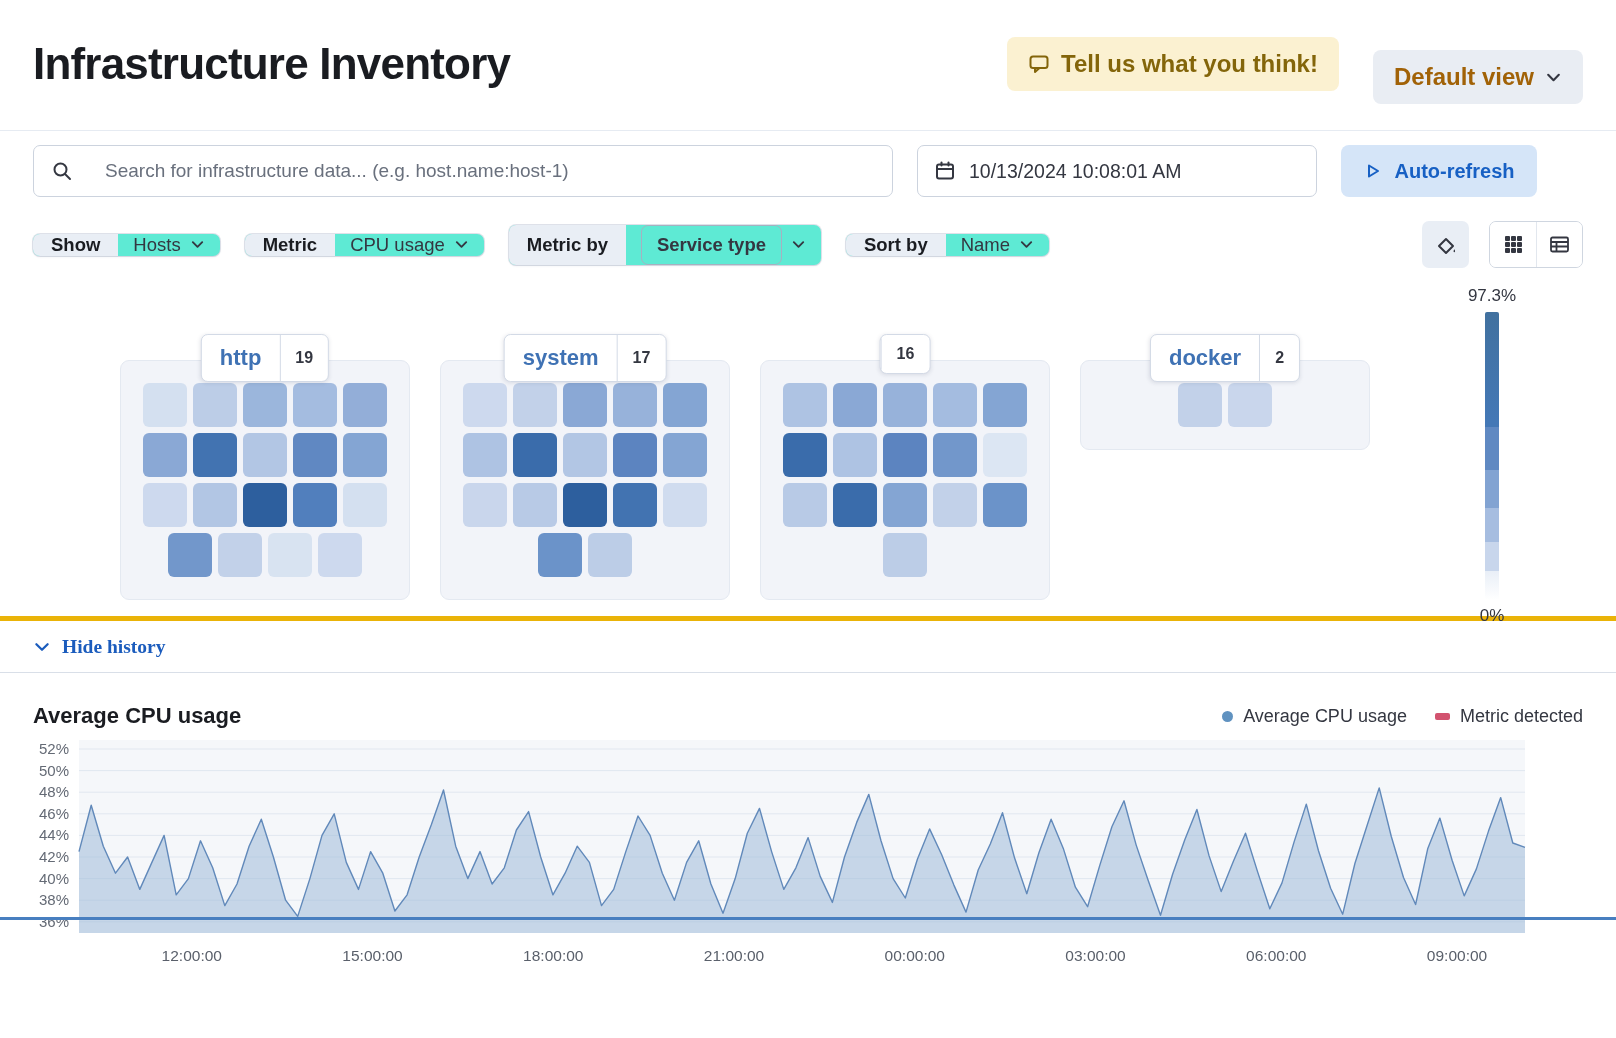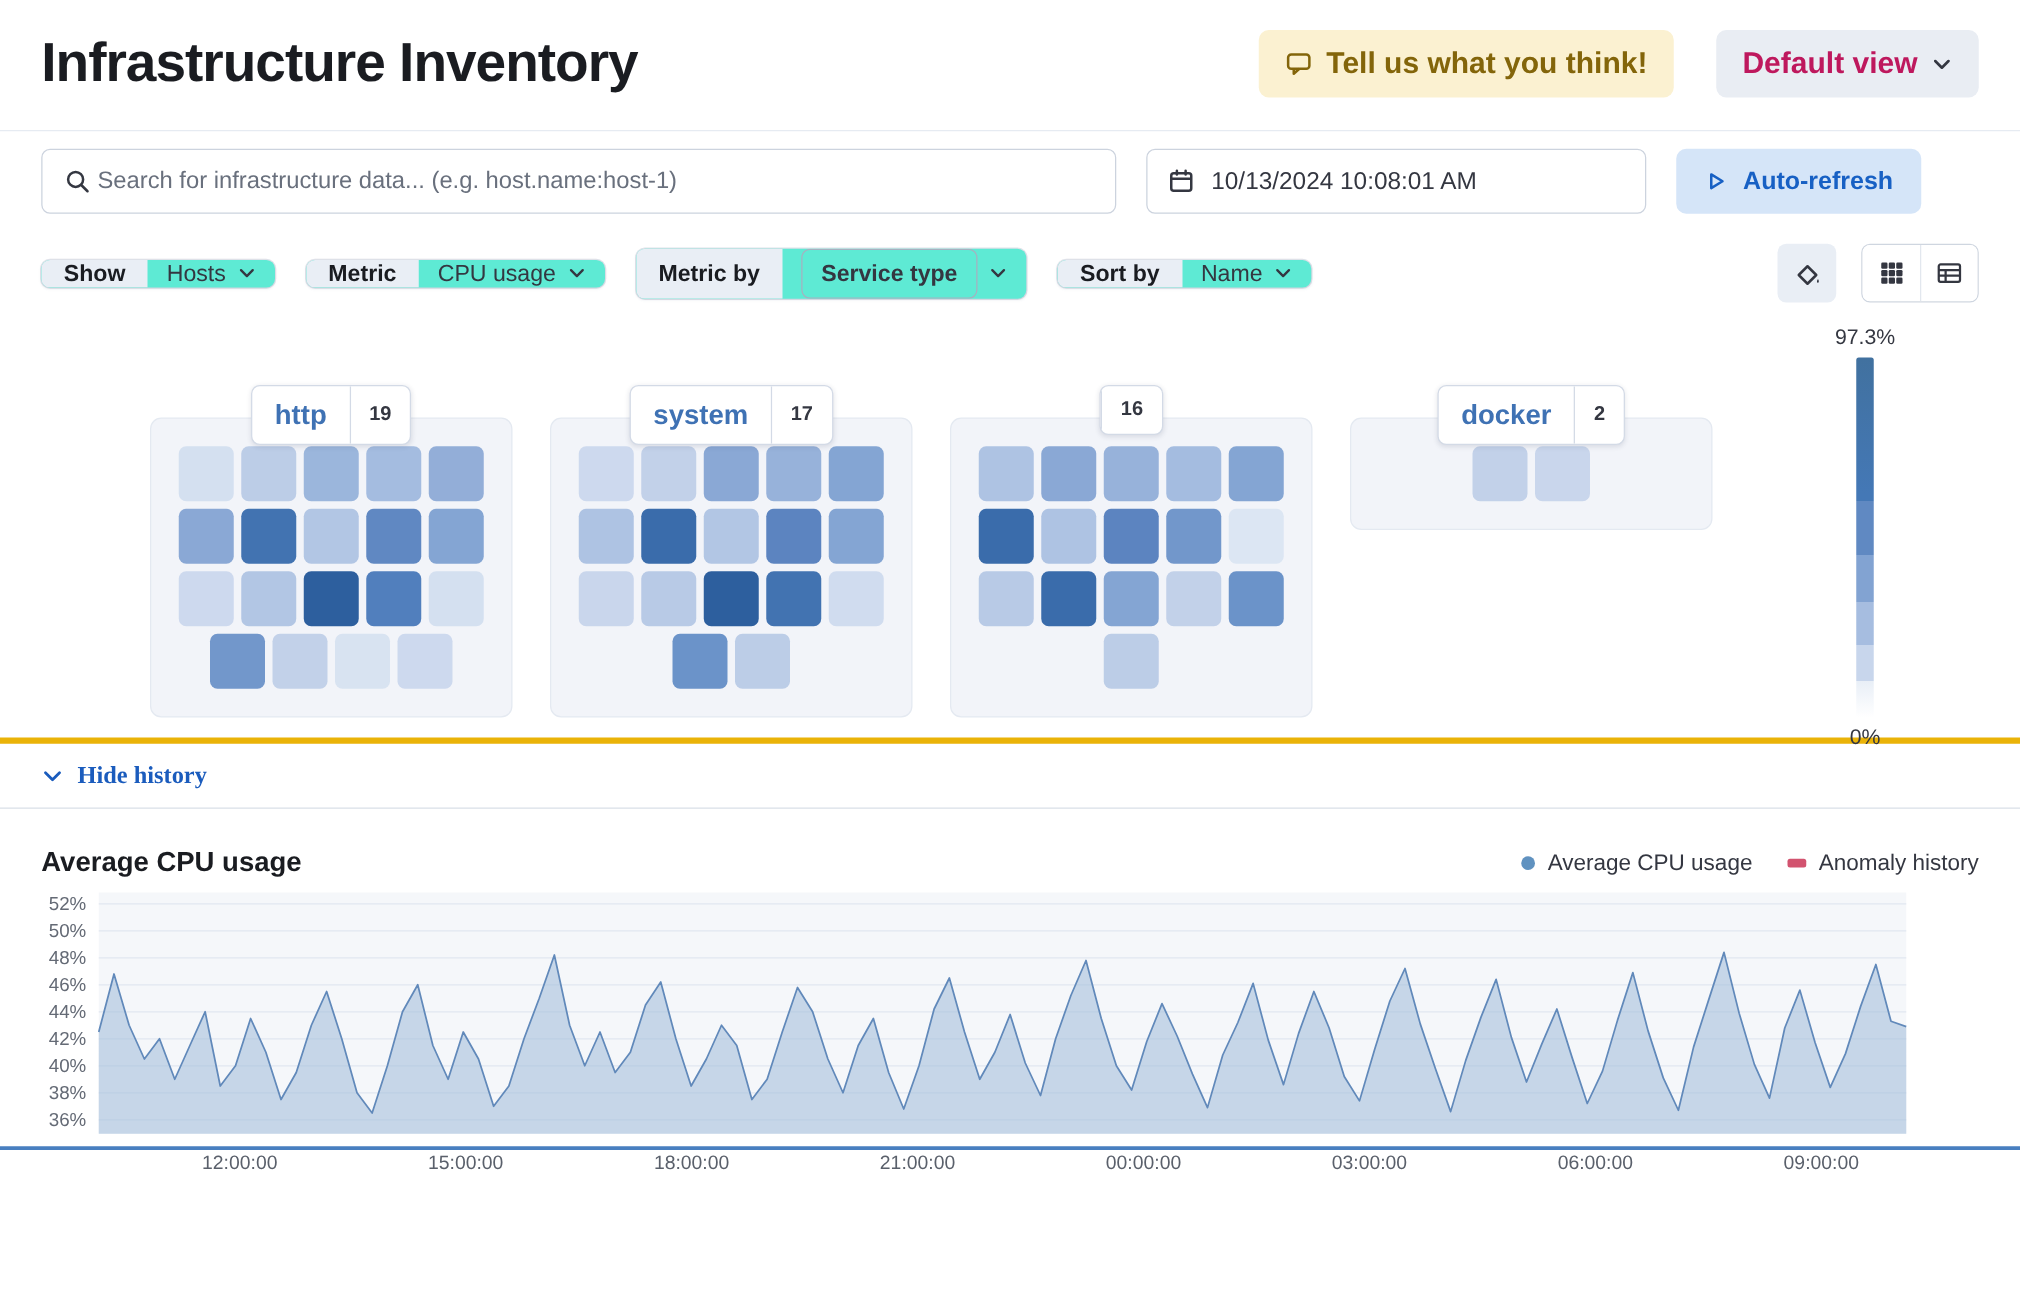--- a/index.html
+++ b/index.html
@@ -13,26 +13,26 @@
 
   
   .hdr { display:flex; align-items:center; justify-content:space-between;
          padding:24px 33px 26px; border-bottom:1px solid #e6ebf2; }
   .hdr h1 { margin:0; font-size:44px; font-weight:800; letter-spacing:-0.8px; }
   .hdr-right { display:flex; gap:34px; align-items:center; }
   .btn { display:flex; align-items:center; gap:11px; border:none; cursor:pointer;
          font-family:inherit; border-radius:8px; font-size:24px; font-weight:700;
          padding:15px 21px; line-height:1; }
   .btn-feedback { background:#fbf1d1; color:#83650a; }
-  .btn-view { background:#e9edf3; color:#be185d; }
+  .btn-view { background:#e9edf3; color:#a16207;margin-top:26px; }
 
   
   .toolbar { display:flex; gap:24px; align-items:center; padding:14px 33px 8px; }
   .searchbox { flex:0 0 860px; height:52px; border:1px solid #ccd3de; border-radius:7px;
-               display:flex; align-items:center; gap:3px; padding:0 17px; background:#fff; }
+               display:flex; align-items:center; gap:30px; padding:0 17px; background:#fff; }
   .searchbox input { border:none; outline:none; flex:1; font-family:inherit; font-size:19px; color:#343741; }
   .searchbox input::placeholder { color:#69707d; }
   .datebox { flex:0 0 400px; height:52px; border:1px solid #ccd3de; border-radius:7px;
              display:flex; align-items:center; gap:13px; padding:0 16px; font-size:19.5px; color:#343741; cursor:pointer; }
   .btn-refresh { flex:0 0 196px; height:52px; justify-content:center; background:#d5e5f8; color:#1760c4; font-weight:600; font-size:20px; }
 
   
   .filters { display:flex; gap:25px; align-items:center; padding:16px 33px 14px; }
   .fgroup { display:flex; align-items:stretch; border-radius:7px; overflow:hidden;
             box-shadow:0 0 0 1px rgba(143,156,178,.28), 0 1px 2px rgba(143,156,178,.22);
@@ -346,21 +346,21 @@
   <div class="chart-sec">
     <div class="chart-head">
       <span class="chart-title">Average CPU usage</span>
       <div class="chart-legend">
         <span class="leg-item">
           <span class="leg-dot" id="leg-dot" style="background: rgb(96, 146, 192);"></span>
           <span>Average CPU usage</span>
         </span>
         <span class="leg-item">
           <span class="leg-rect" id="leg-rect" style="background: rgb(210, 83, 111);"></span>
-          <span>Anomaly history</span>
+          <span>Metric detected</span>
         </span>
       </div>
     </div>
     <svg id="cpu-chart" width="1550" height="236" viewBox="0 0 1550 236">
         <rect x="46" y="5" width="1446" height="193" fill="#f5f7fa"></rect>
         <line x1="46" y1="14" x2="1492" y2="14" stroke="#e1e7f0" stroke-width="1"></line>
         <text x="36" y="19" text-anchor="end" font-size="15" fill="#646a75" font-family="Liberation Sans, sans-serif">52%</text>
         <line x1="46" y1="35.6" x2="1492" y2="35.6" stroke="#e1e7f0" stroke-width="1"></line>
         <text x="36" y="40.6" text-anchor="end" font-size="15" fill="#646a75" font-family="Liberation Sans, sans-serif">50%</text>
         <line x1="46" y1="57.2" x2="1492" y2="57.2" stroke="#e1e7f0" stroke-width="1"></line>

